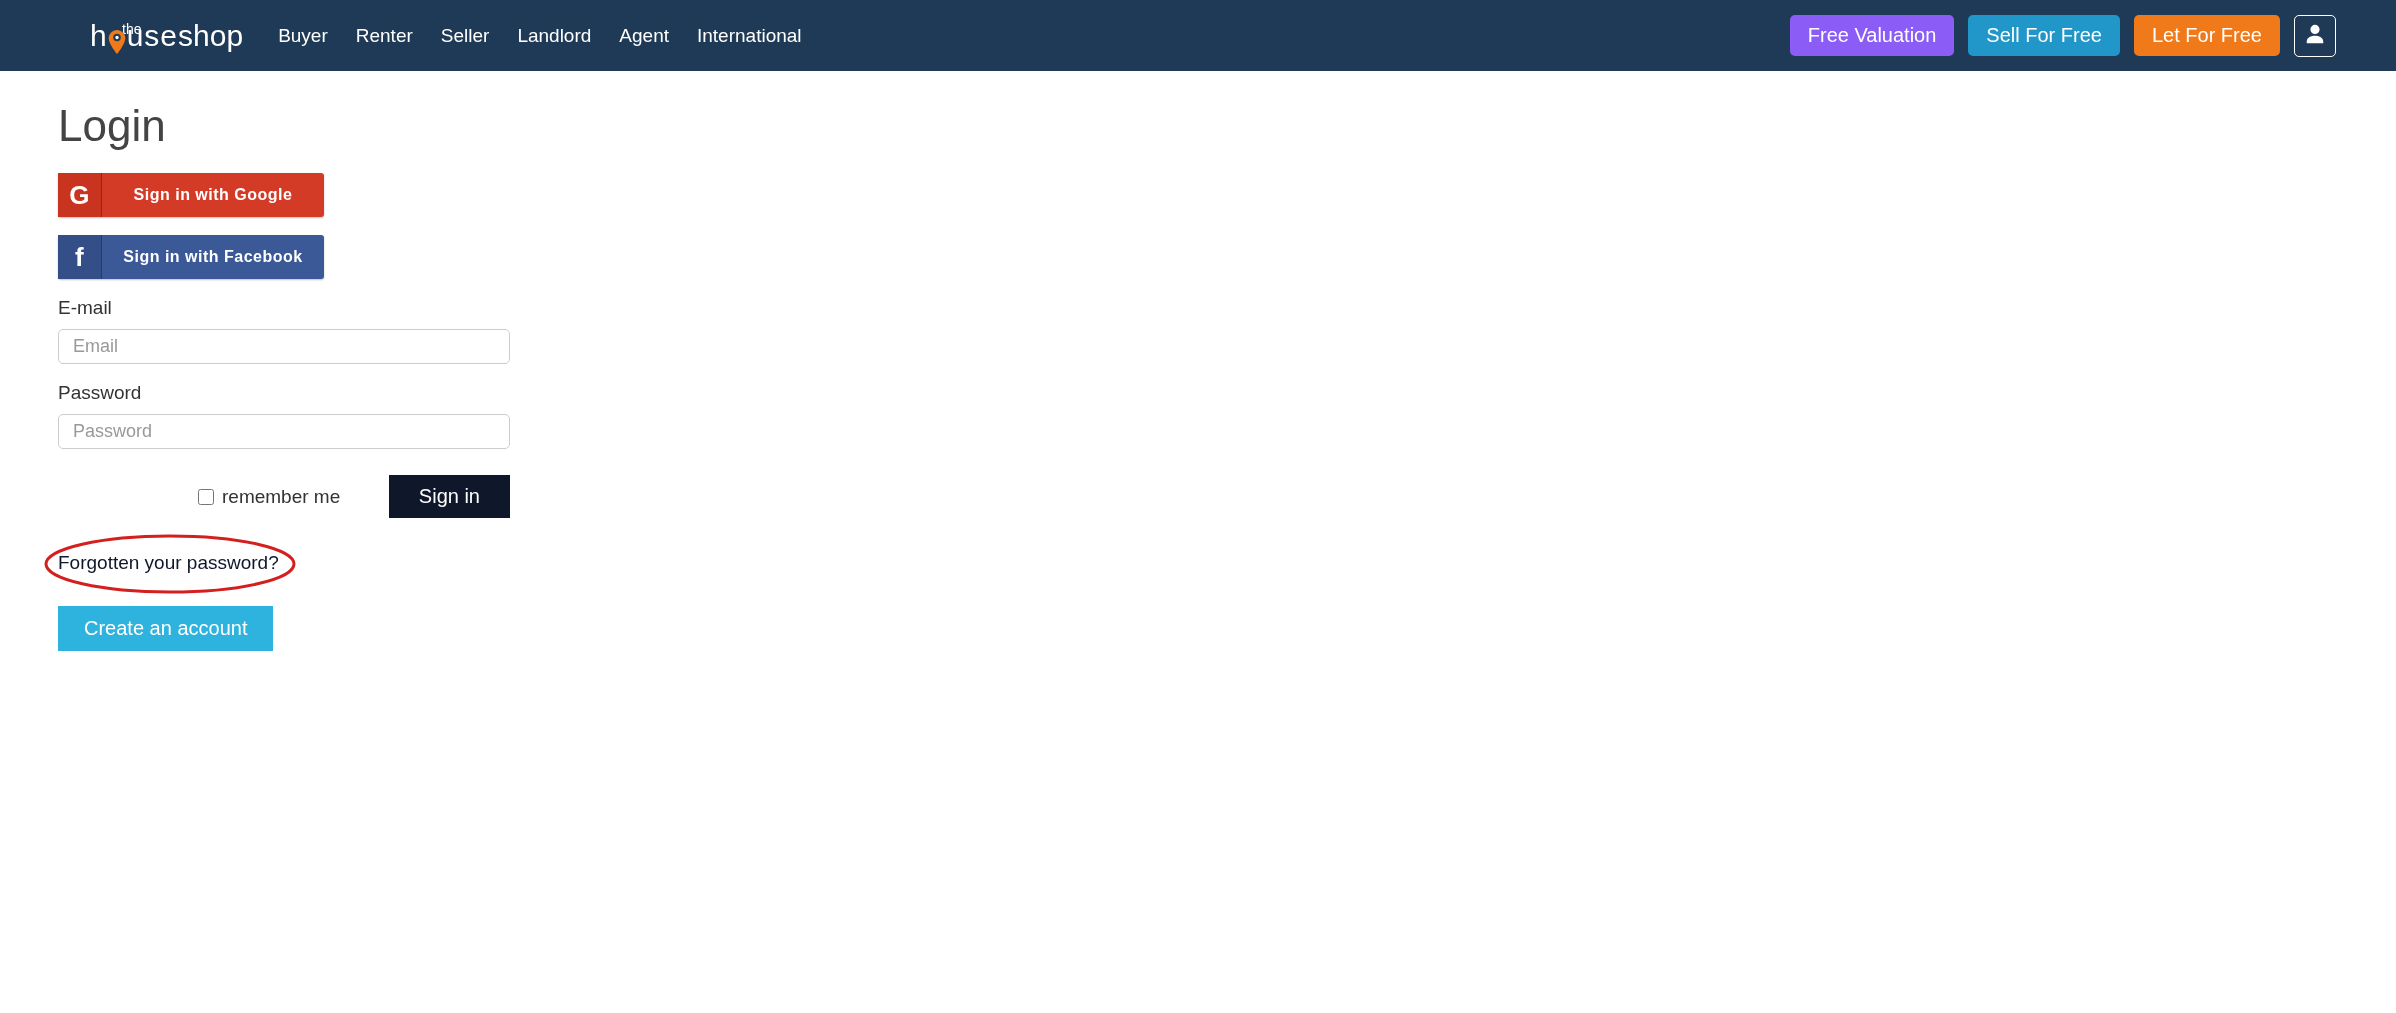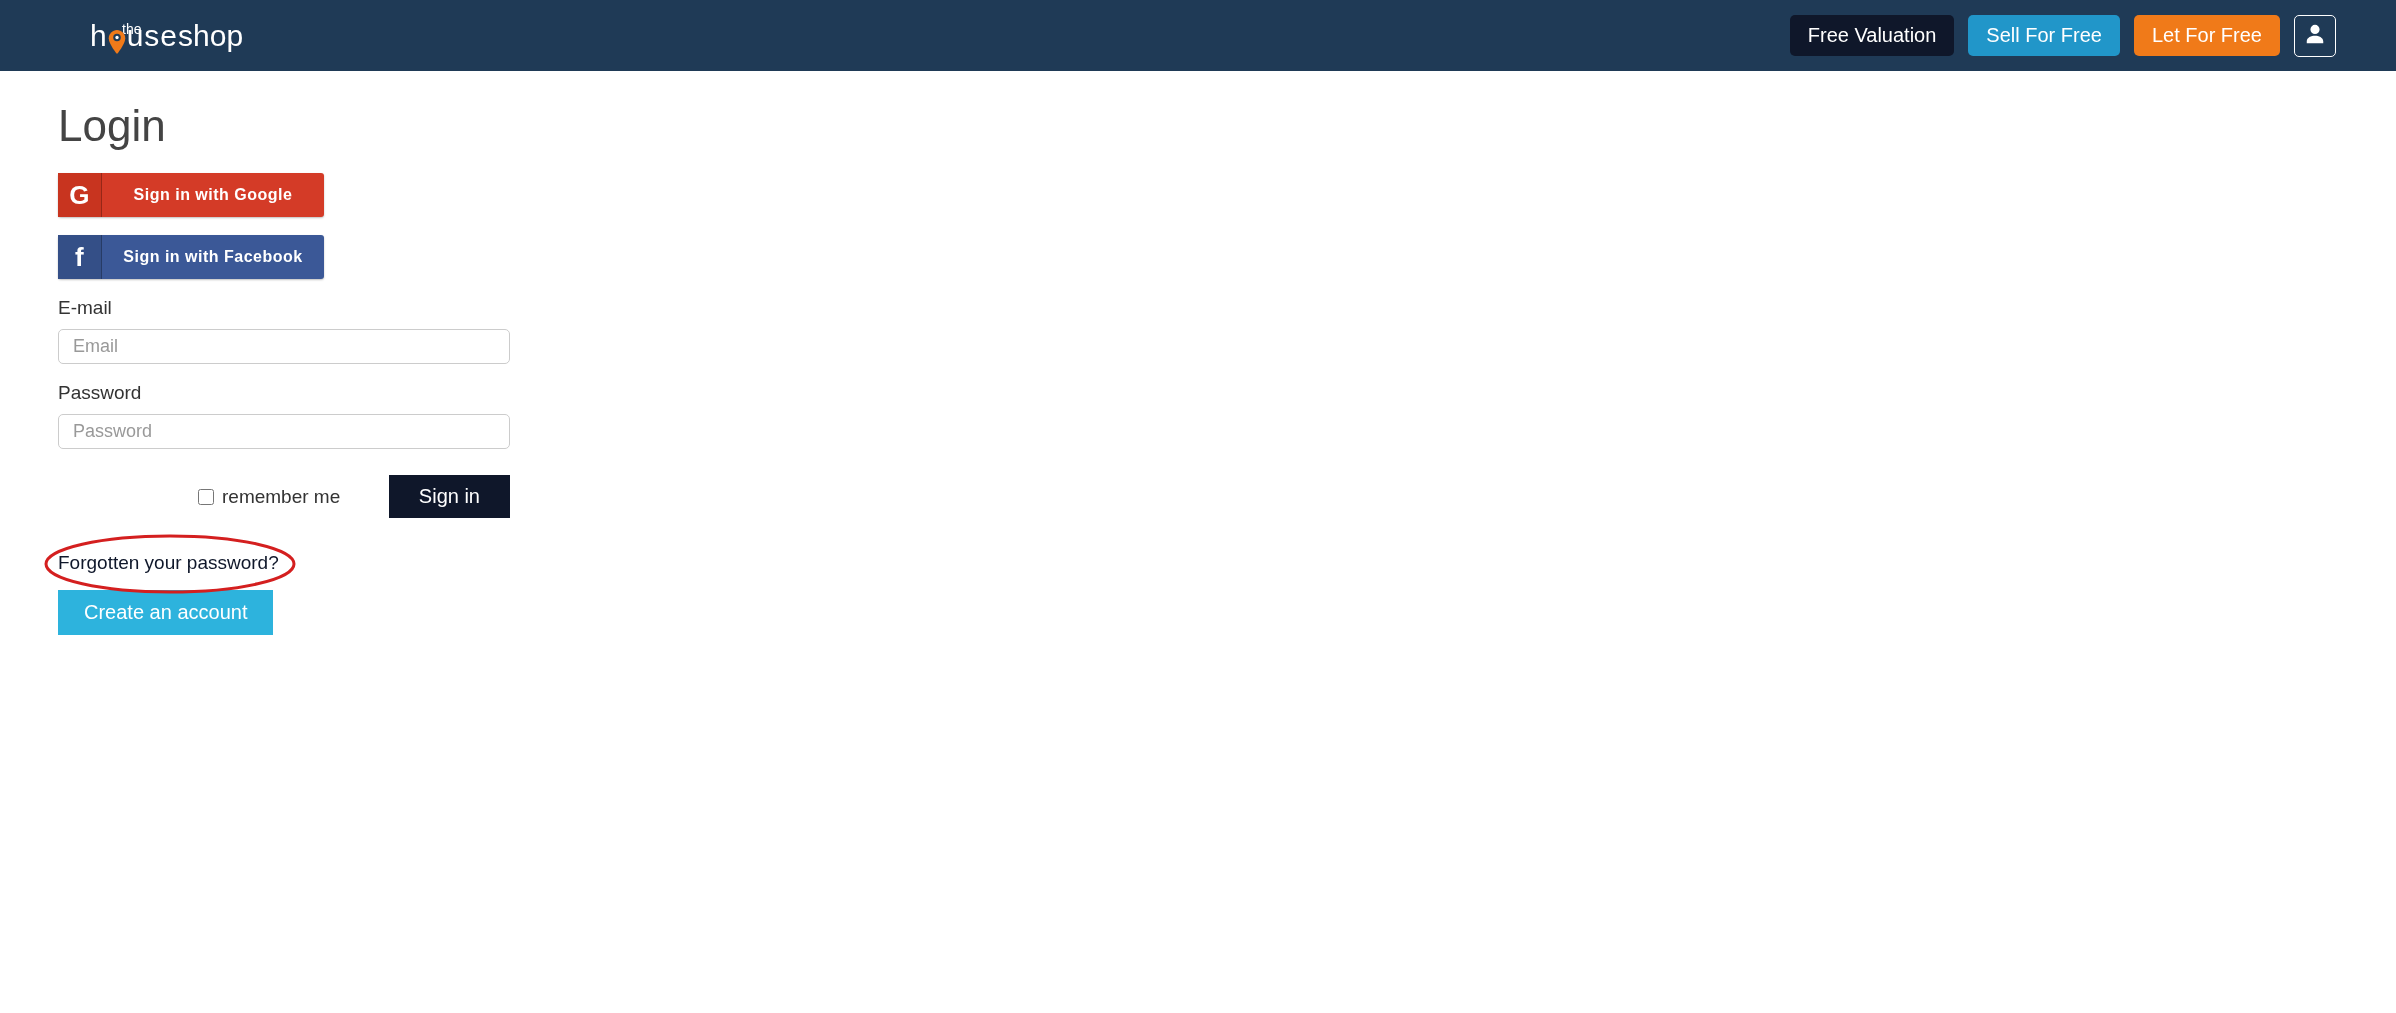--- a/index.html
+++ b/index.html
@@ -33,21 +33,21 @@
     cursor:pointer;
   }
   .nav-spacer { flex:1; }
   .nav-ctas { display:flex; gap:14px; align-items:center; }
   .btn {
     border:none; border-radius:5px;
     color:#fff; font-size:20px;
     padding:9px 18px; cursor:pointer;
     font-family:inherit;
   }
-  .btn-pink   { background:#0f172a; }
+  .btn-pink   { background:#8b5cf6; }
   .btn-blue   { background:#2196c9; }
   .btn-orange { background:#f07a19; }
   .profile-btn {
     width:42px; height:42px;
     border:1.5px solid #fff; border-radius:5px;
     background:transparent; display:flex;
     align-items:center; justify-content:center;
     cursor:pointer;
   }
   .profile-btn svg { width:22px; height:22px; fill:#fff; }
@@ -120,21 +120,21 @@
     position:absolute;
     left:-18px; top:-20px;
     width:260px; height:64px;
     pointer-events:none; z-index:1;
   }
   .forgot-circle ellipse {
     fill:none; stroke:#d41f1f; stroke-width:3;
   }
 
   .create-btn {
-    display:block; margin-top:16px;
+    display:block; margin-top:32px;
     background:#2db3dd; border:none;
     color:#fff; font-size:20px;
     padding:11px 26px; cursor:pointer;
   }
 </style>
 </head>
 <body>
 
 <div class="nav">
 
@@ -147,20 +147,28 @@
             <path fill="#f07a19" d="M12 0C6 0 1 5 1 11c0 8 11 21 11 21s11-13 11-21C23 5 18 0 12 0z"></path>
             <circle cx="12" cy="10" r="5" fill="#1f3a56"></circle>
             <circle cx="12" cy="10" r="2.2" fill="#fff"></circle>
           </svg>
       </span>
       <span class="use-thin">use</span>
       <span style="font-weight:400">shop</span>
     </span>
   </div>
 
+  <div class="nav-links">
+    <a>Buyer</a>
+    <a>Renter</a>
+    <a>Seller</a>
+    <a>Landlord</a>
+    <a>Agent</a>
+    <a>International</a>
+  </div>
 
   <div class="nav-spacer"></div>
 
   <div class="nav-ctas">
     <button class="btn btn-pink">Free Valuation</button>
     <button class="btn btn-blue">Sell For Free</button>
     <button class="btn btn-orange">Let For Free</button>
     <button class="profile-btn">
       <span>
         <svg viewBox="0 0 24 24">

